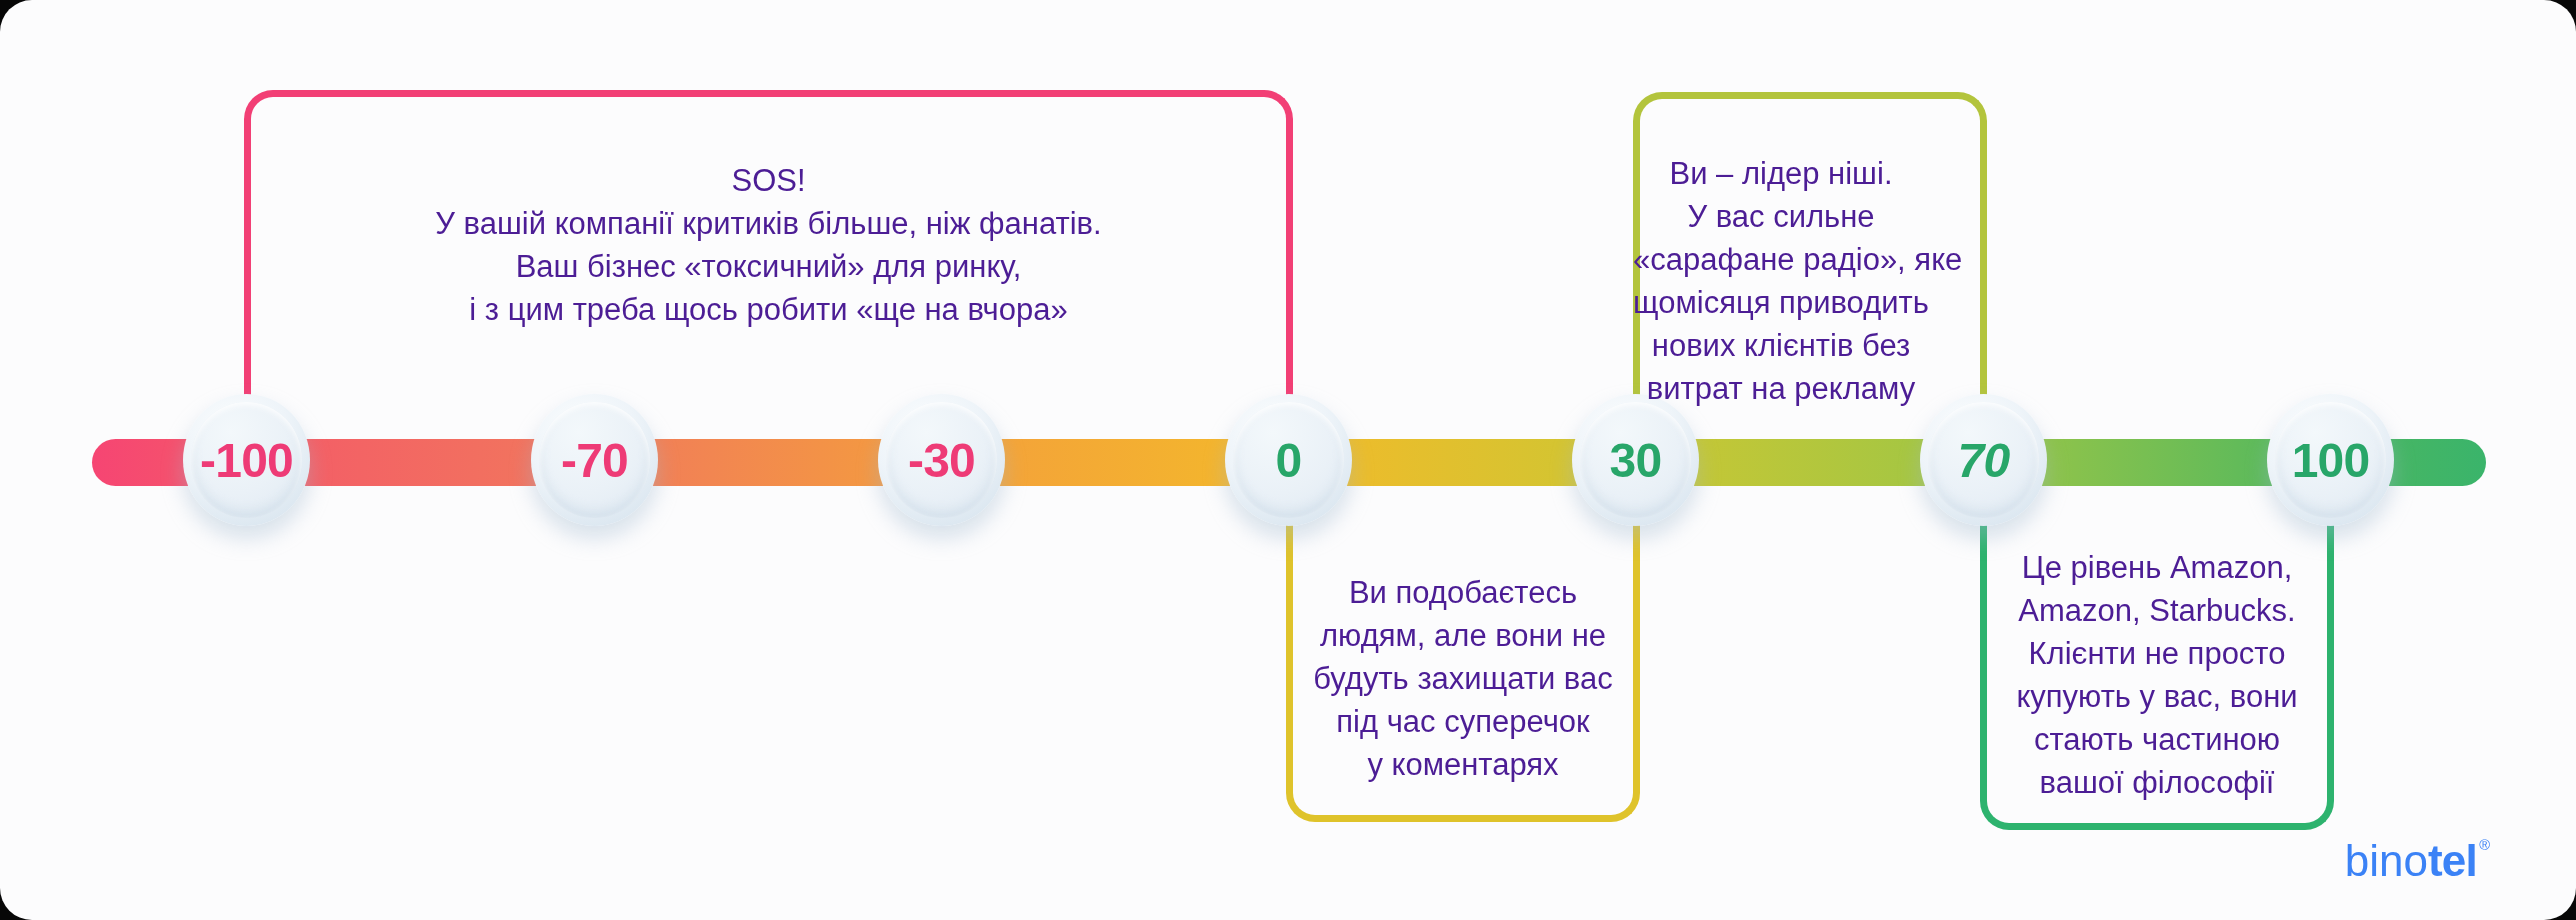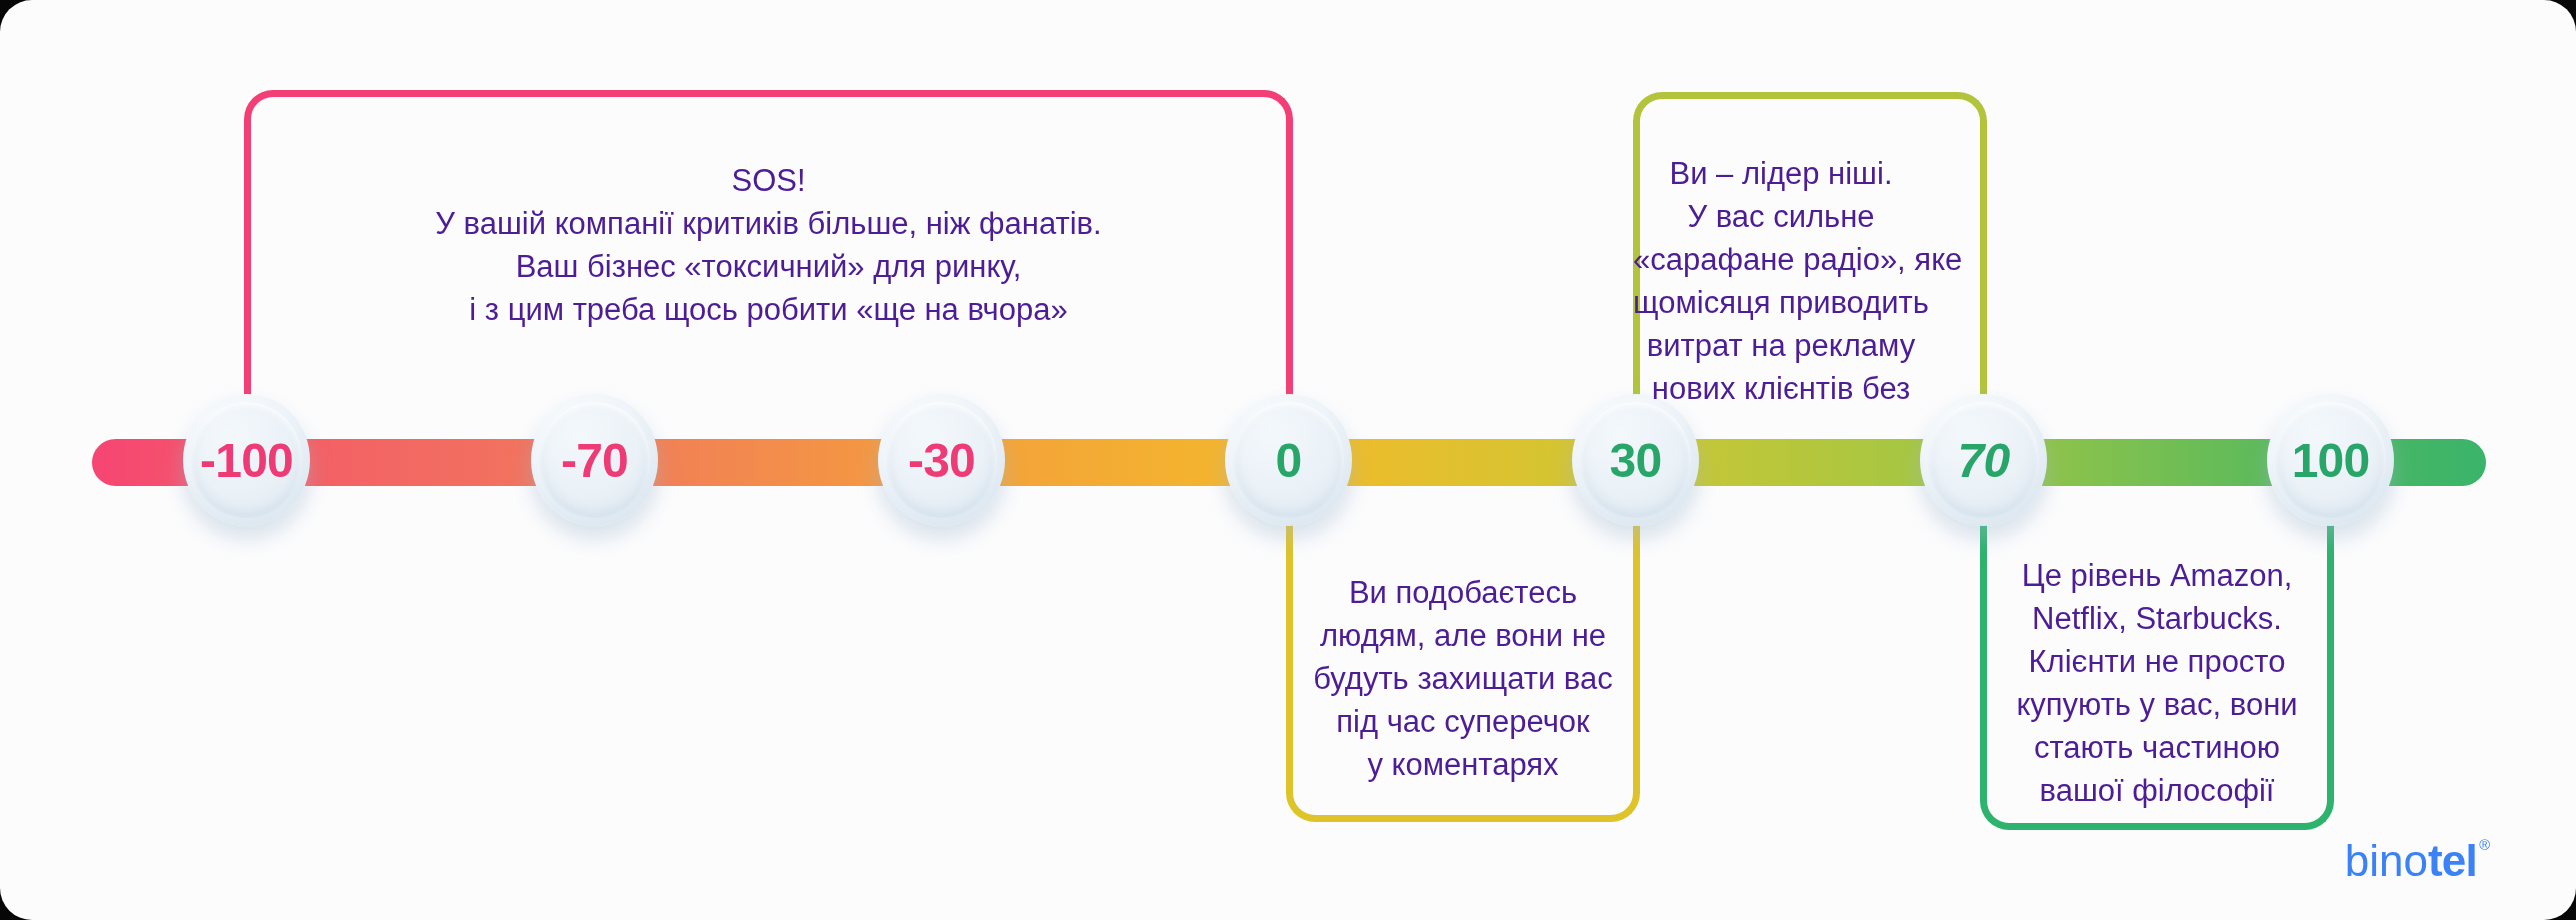--- a/index.html
+++ b/index.html
@@ -113,37 +113,37 @@
     <div class="line">Ваш бізнес «токсичний» для ринку,</div>
     <div class="line">і з цим треба щось робити «ще на вчора»</div>
   </div>
 
   <div class="callout top" style="left: 1633px; top: 92px; width: 354px; height: 369px; border-color: rgb(179, 196, 60);"></div>
   <div class="callout-text" style="left:1633px; top:152px; width:296px;">
     <div class="line">Ви – лідер ніші.</div>
     <div class="line">У вас сильне</div>
     <div class="line">«сарафане радіо», яке</div>
     <div class="line">щомісяця приводить</div>
+    <div class="line">нових клієнтів без</div>
     <div class="line">витрат на рекламу</div>
-    <div class="line">нових клієнтів без</div>
   </div>
 
   <div class="callout bottom" style="left: 1286px; top: 461px; width: 354px; height: 361px; border-color: rgb(223, 195, 43);"></div>
   <div class="callout-text" style="left:1286px; top:571px; width:354px;text-align:center;">
     <div class="line">Ви подобаєтесь</div>
     <div class="line">людям, але вони не</div>
     <div class="line">будуть захищати вас</div>
     <div class="line">під час суперечок</div>
     <div class="line">у коментарях</div>
   </div>
 
   <div class="callout bottom" style="left: 1980px; top: 461px; width: 354px; height: 369px; border-color: rgb(45, 179, 110);"></div>
-  <div class="callout-text" style="left:1980px; top:546px; width:354px;margin-top:8px;">
+  <div class="callout-text" style="left:1980px; top:546px; width:354px;">
     <div class="line">Це рівень Amazon,</div>
-    <div class="line">Netflix, Starbucks.</div>
+    <div class="line">Amazon, Starbucks.</div>
     <div class="line">Клієнти не просто</div>
     <div class="line">купують у вас, вони</div>
     <div class="line">стають частиною</div>
     <div class="line">вашої філософії</div>
   </div>
 
   <div class="bar" style="background: linear-gradient(90deg, rgb(246, 69, 115) 0%, rgb(244, 90, 104) 6.5%, rgb(241, 121, 92) 20.9%, rgb(244, 159, 60) 35.5%, rgb(243, 186, 42) 50%, rgb(204, 199, 51) 64.5%, rgb(156, 198, 70) 79%, rgb(78, 183, 96) 93.5%, rgb(58, 180, 107) 100%);"></div>
 
   <div class="marker" style="left:183px;">
     <span class="value" style="color: rgb(238, 59, 118);">-100</span>

